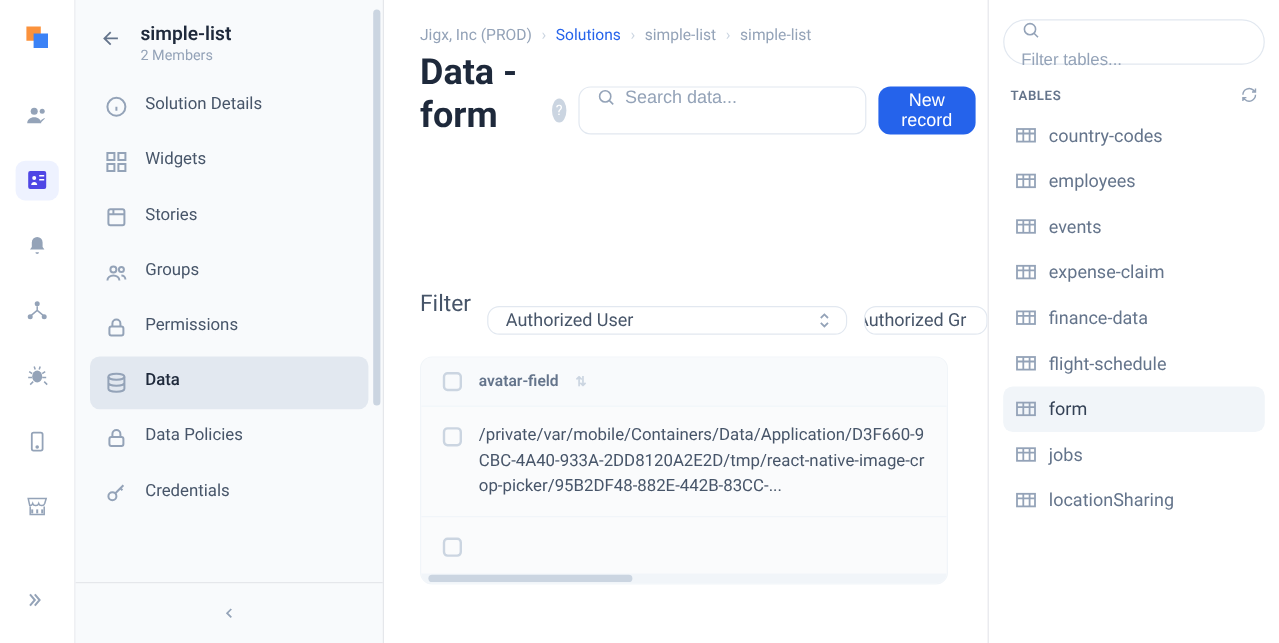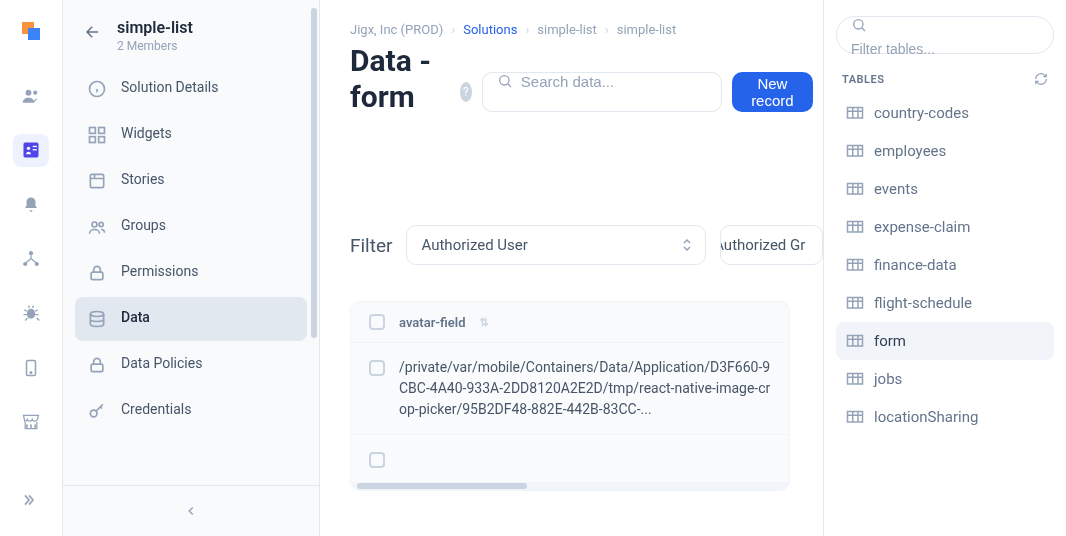--- a/index.html
+++ b/index.html
@@ -202,41 +202,42 @@
     margin-top: 110px;
     display: flex;
     align-items: center;
     gap: 14px;
   }
   .filter-label {
     font-size: 19px;
     color: #475569;
   }
   .select {
-    height: 40px;
+    height: 24px;
     border: 1px solid #e2e8f0;
     border-radius: 10px;
     padding: 0 38px 0 14px;
     display: flex;
     align-items: center;
     min-width: 300px;
     position: relative;
     cursor: pointer;
     color: #475569;
     font-size: 15px;
+    margin-top: 30px;
   }
   .select .chev {
     position: absolute;
     right: 12px;
     color: #94a3b8;
   }
   .select.clip { min-width: auto; width: 110px; overflow: hidden; white-space: nowrap; justify-content: center; }
 
   .table-wrap {
-    margin-top: 36px;
+    margin-top: 18px;
     border: 1px solid #f1f5f9;
     border-radius: 10px;
     background: #fafbfc;
     max-width: 440px;
     overflow: hidden;
   }
   .thead {
     display: flex;
     align-items: center;
     gap: 14px;

